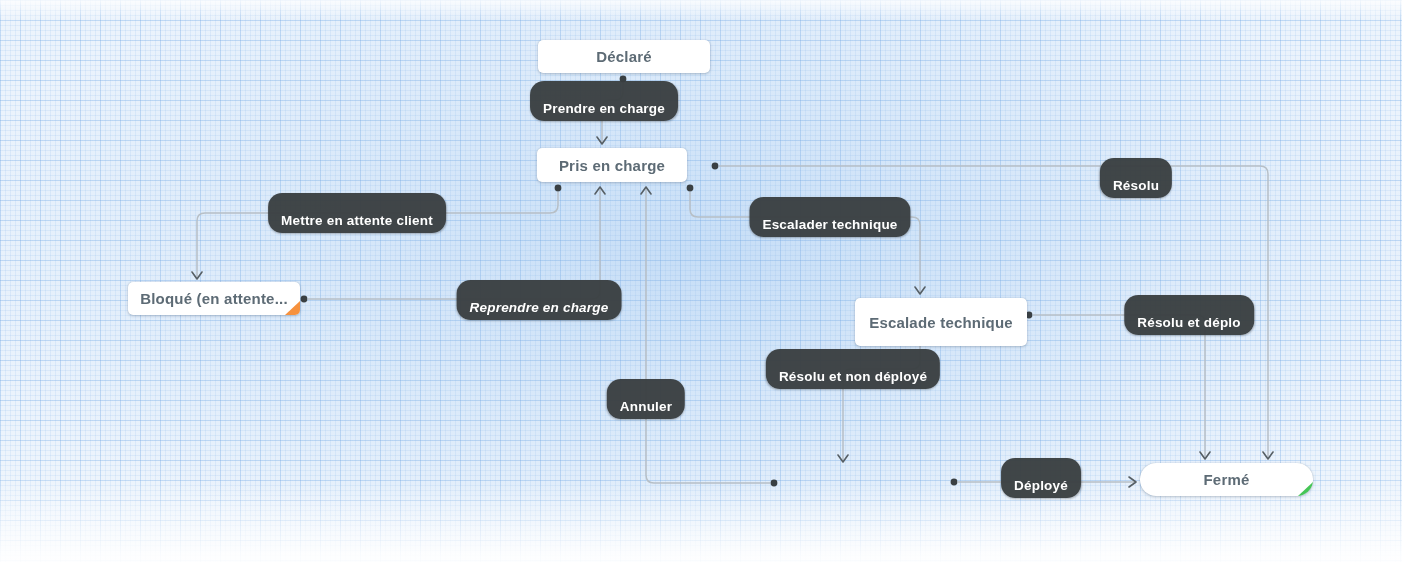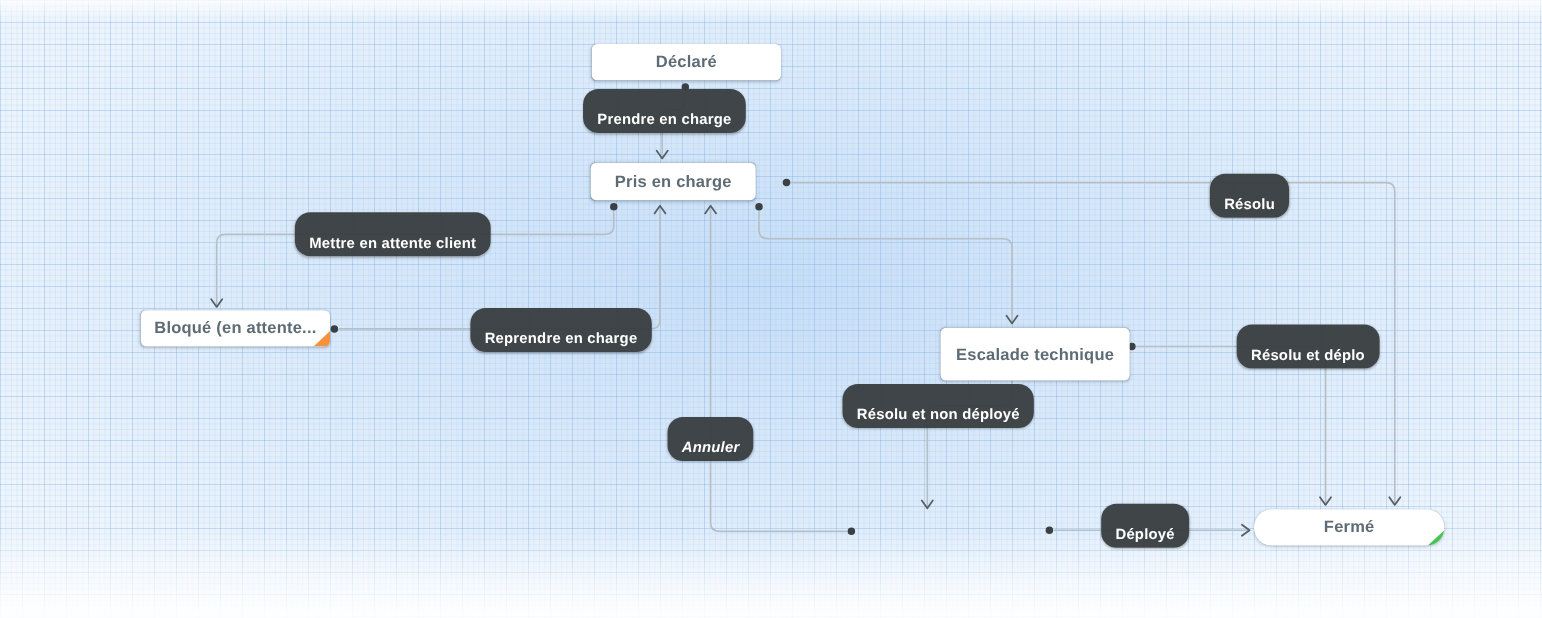--- a/index.html
+++ b/index.html
@@ -123,20 +123,21 @@
         <span class="node-label">Escalade technique</span>
       </div>
       <div class="node" style="left: 1140px; top: 463px; width: 173px; height: 33px; border-radius: 16px;">
         <span class="node-label">Fermé</span>
         <i class="corner" style="color: rgb(69, 197, 86);"></i>
       </div>
     </div>
   <div class="pills">
       <div class="pill" style="left: 604px; top: 101px;">Prendre en charge</div>
       <div class="pill" style="left: 357px; top: 213px;">Mettre en attente client</div>
-      <div class="pill" style="left: 510px; top: 300px;">Reprendre en charge</div>
+      <div class="pill" style="left: 539px; top: 300px; font-style: italic;">Reprendre en charge</div>
+      <div class="pill" style="left: 830px; top: 217px;">Escalader technique</div>
       <div class="pill" style="left: 1136px; top: 166px; margin-top: 12px;">Résolu</div>
       <div class="pill" style="left: 1189px; top: 315px;">Résolu et déplo</div>
       <div class="pill" style="left: 853px; top: 369px;">Résolu et non déployé</div>
-      <div class="pill" style="left: 646px; top: 399px; font-style: italic;">Annuler</div>
+      <div class="pill" style="left: 646px; top: 399px;">Annuler</div>
       <div class="pill" style="left: 1041px; top: 478px;">Déployé</div>
     </div>
 </div>
 
 </body></html>

